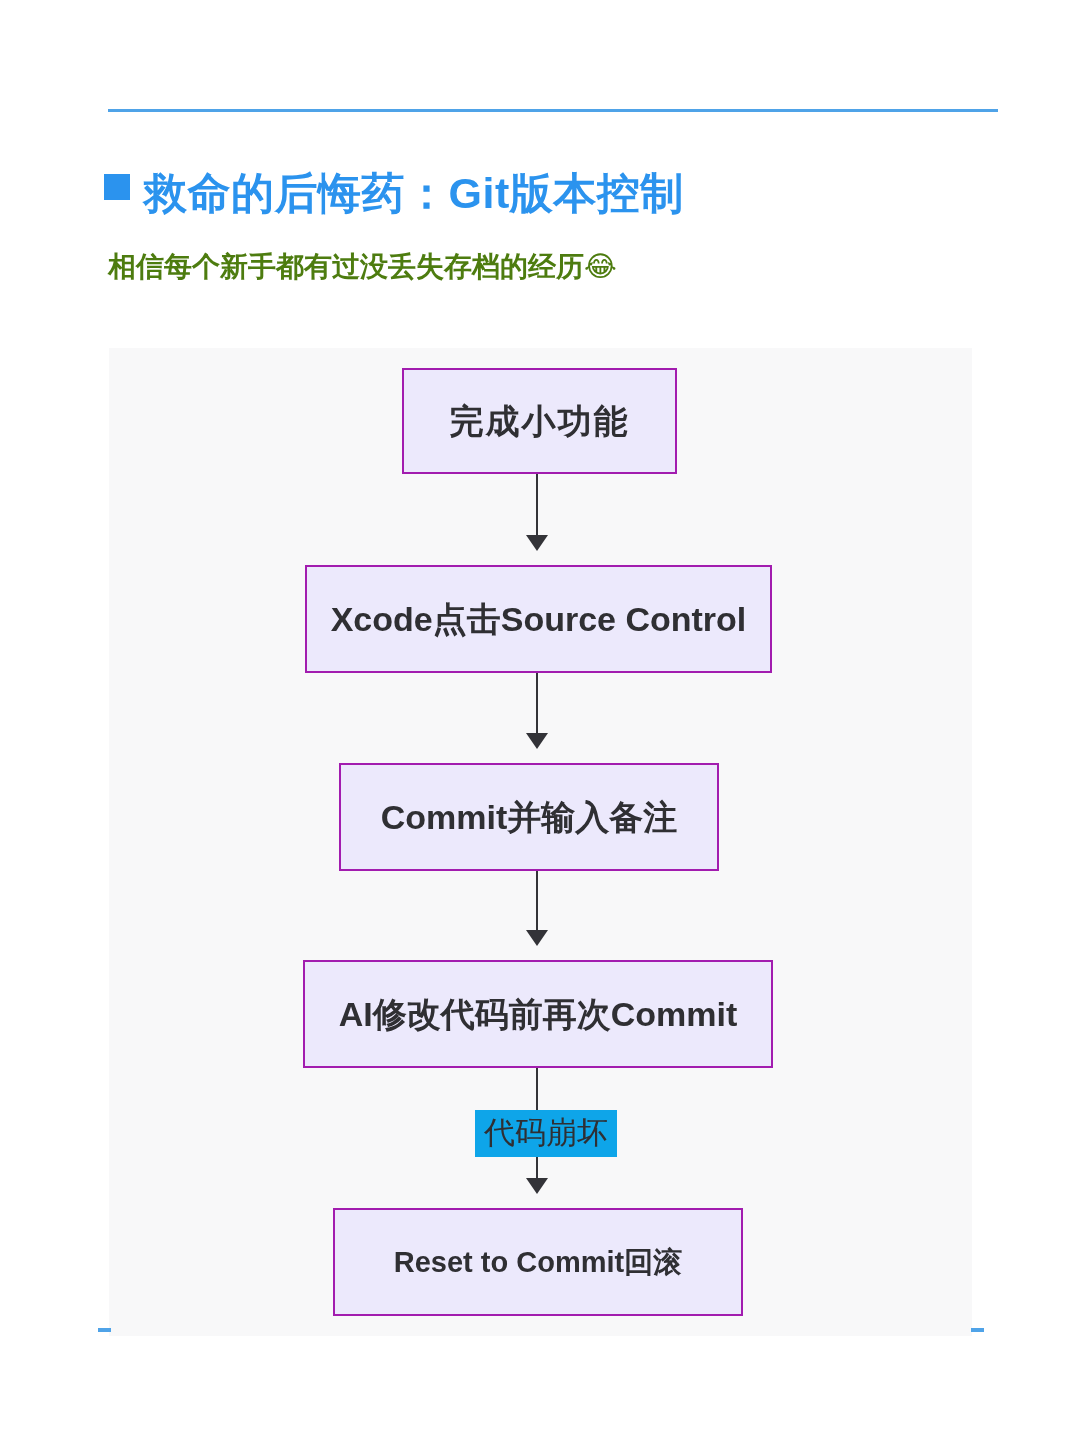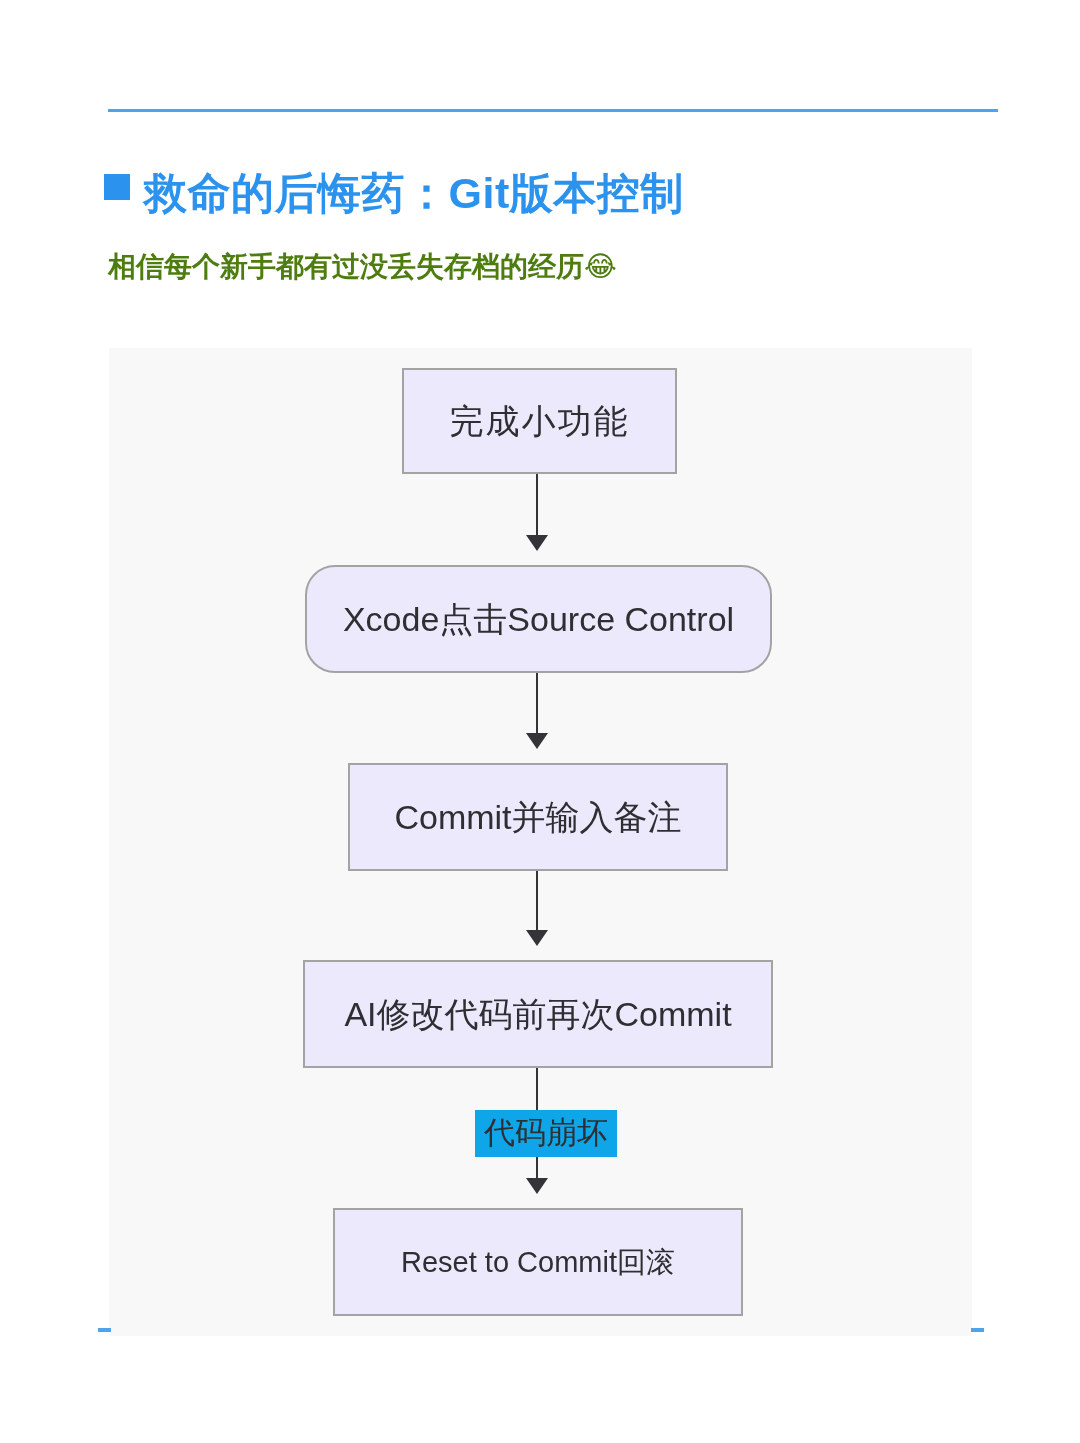--- a/index.html
+++ b/index.html
@@ -75,40 +75,41 @@
     top: 348px;
     width: 863px;
     height: 988px;
     background: #F8F8F9;
   }
 
   .node {
     position: absolute;
     box-sizing: border-box;
     background: #ECE9FC;
-    border: 2px solid #a3a3a3;
+    border: 2px solid #a21caf;
     display: flex;
     align-items: center;
     justify-content: center;
     color: #2F2F33;
     line-height: 1.2;
     text-align: center;
+    font-weight: bold;
   }
   .node-label {
     white-space: nowrap;
   }
 
   
   .node-1 { left: 293px; top: 20px;  width: 275px; height: 106px; }
   .node-1 .node-label { font-size: 34px; letter-spacing: 2px; }
 
-  .node-2 { left: 196px; top: 217px; width: 467px; height: 108px; border-radius: 30px; }
+  .node-2 { left: 196px; top: 217px; width: 467px; height: 108px; }
   .node-2 .node-label { font-size: 34px; }
 
-  .node-3 { left: 239px; top: 415px; width: 380px; height: 108px; }
+  .node-3 { left: 230px; top: 415px; width: 380px; height: 108px; }
   .node-3 .node-label { font-size: 34px; }
 
   .node-4 { left: 194px; top: 612px; width: 470px; height: 108px; }
   .node-4 .node-label { font-size: 34px; }
 
   .node-5 { left: 224px; top: 860px; width: 410px; height: 108px; }
   .node-5 .node-label { font-size: 29px; }
 
   
   .arrow {

